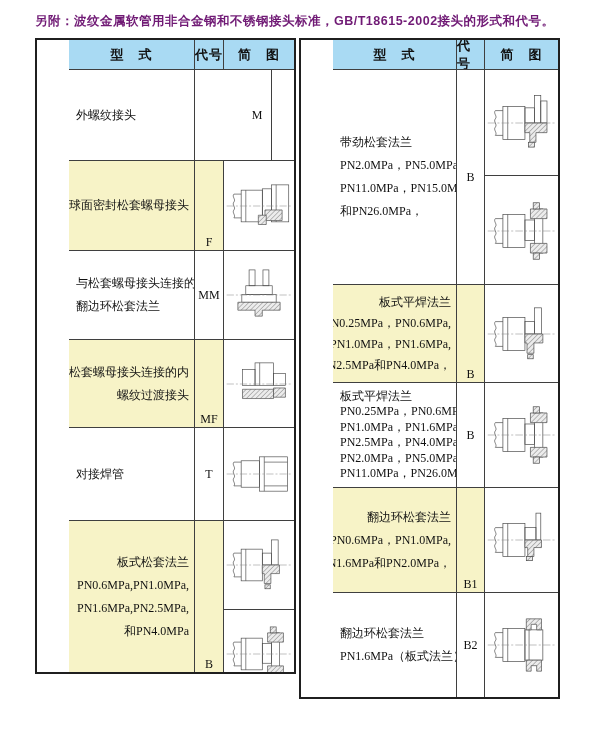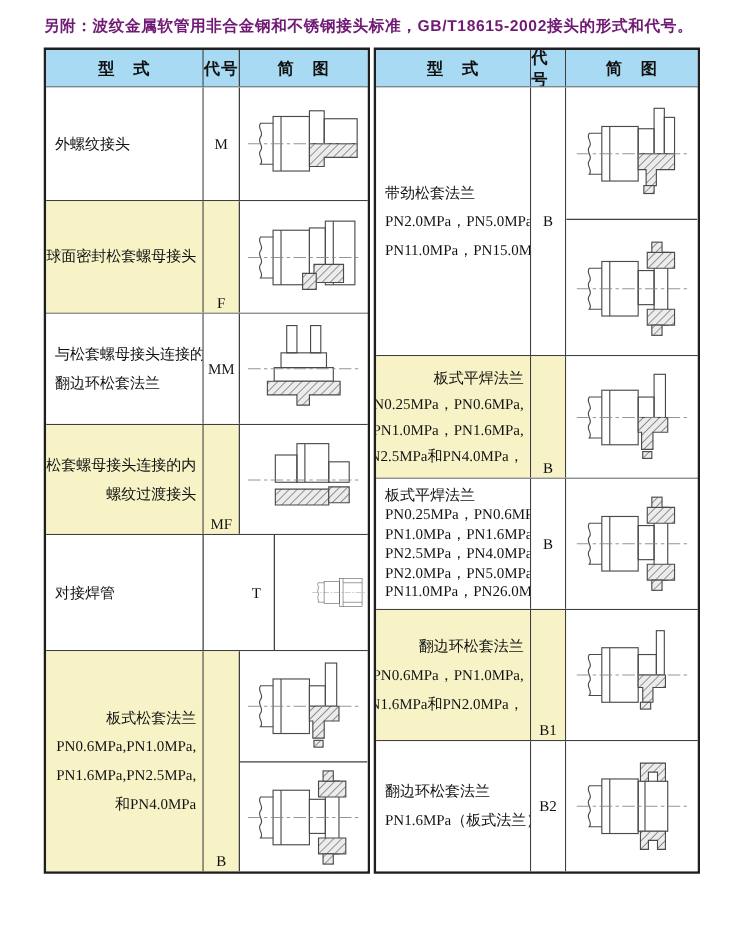--- a/index.html
+++ b/index.html
@@ -13,21 +13,21 @@
     font-family:"Liberation Sans","DejaVu Sans",sans-serif;
     font-weight:bold;font-size:12.5px;letter-spacing:0.5px;color:#701a75;
   }
   .jtable{
     position:absolute;top:38px;
     border:2px solid var(--table-border,#1f1f1f);
     background:#fff;box-sizing:border-box;
   }
   #left-table{left:35px;width:261px;}
   #right-table{left:299px;width:261px;}
-  .trow{display:flex;box-sizing:border-box;border-top:1px solid var(--grid-line,#3f3f3f);}
+  .trow{display:flex;box-sizing:border-box;border-top:1px solid var(--grid-line,#3f3f3f);margin-left:32px;}
   .trow:first-child{border-top:none;}
   .cell{box-sizing:border-box;overflow:hidden;}
   .c-type{
     border-right:1px solid var(--grid-line,#3f3f3f);
     padding:4px 5px 4px 7px;display:flex;flex-direction:column;justify-content:center;
     font-size:12px;background:#fff;
   }
   #left-table .c-type{flex:0 0 126px;}
   #right-table .c-type{flex:0 0 124px;}
   .c-code{
@@ -62,21 +62,21 @@
 </svg>
 
 <div class="page-title">另附：波纹金属软管用非合金钢和不锈钢接头标准，GB/T18615-2002接头的形式和代号。</div>
 
 <div id="left-table" class="jtable">
     <div class="trow header-row" style="height: 29px;">
       <div class="cell c-type">型　式</div>
       <div class="cell c-code">代号</div>
       <div class="cell c-diag">简　图</div>
     </div>
-    <div class="trow" style="height: 91px;">
+    <div class="trow" style="height: 91px; gap: 48px;">
       <div class="cell c-type" style="line-height: 23px;">
         <span class="type-line">外螺纹接头</span>
       </div>
       <div class="cell c-code">M</div>
       <div class="cell c-diag">
         <div class="sub">
           <svg viewBox="0 0 106 88" width="98" height="80">
             <path d="M26 26 H15 c-3.5 4 3.5 8 0 12 c-3.5 4 3.5 8 0 12 c-3.5 4 3.5 8 0 12 H26" stroke="#4a4a4a" stroke-width="1" fill="none"></path>
             <rect x="26" y="20" width="32" height="48" stroke="#4a4a4a" stroke-width="1" fill="none"></rect>
             <line x1="33" y1="20" x2="33" y2="68" stroke="#4a4a4a" stroke-width="1" fill="none"></line>
@@ -141,40 +141,40 @@
             <rect x="47" y="12" width="28" height="34" stroke="#4a4a4a" stroke-width="1" fill="none"></rect>
             <line x1="54" y1="12" x2="54" y2="46" stroke="#4a4a4a" stroke-width="1" fill="none"></line>
             <rect x="75" y="28" width="18" height="18" stroke="#4a4a4a" stroke-width="1" fill="none"></rect>
             <path d="M28 52 h47 v14 h-47 z" fill="url(#hp)" stroke="#4a4a4a" stroke-width="1"></path>
             <path d="M75 50 h18 v14 h-18 z" fill="url(#hp)" stroke="#4a4a4a" stroke-width="1"></path>
             <line x1="4" y1="44" x2="102" y2="44" stroke="#8a8a8a" stroke-width="0.8" stroke-dasharray="11 3 3 3"></line>
           </svg>
         </div>
       </div>
     </div>
-    <div class="trow" style="height: 93px; gap: 28px;">
+    <div class="trow" style="height: 93px;">
       <div class="cell c-type" style="line-height: 23px;">
         <span class="type-line">对接焊管</span>
       </div>
       <div class="cell c-code">T</div>
       <div class="cell c-diag">
         <div class="sub">
           <svg viewBox="0 0 106 88" width="98" height="80">
             <path d="M26 26 H15 c-3.5 4 3.5 8 0 12 c-3.5 4 3.5 8 0 12 c-3.5 4 3.5 8 0 12 H26" stroke="#4a4a4a" stroke-width="1" fill="none"></path>
             <rect x="26" y="24" width="28" height="40" stroke="#4a4a4a" stroke-width="1" fill="none"></rect>
             <rect x="54" y="18" width="42" height="52" stroke="#4a4a4a" stroke-width="1" fill="none"></rect>
             <line x1="61" y1="18" x2="61" y2="70" stroke="#4a4a4a" stroke-width="1" fill="none"></line>
             <line x1="61" y1="26" x2="96" y2="26" stroke="#4a4a4a" stroke-width="1" fill="none"></line>
             <line x1="61" y1="62" x2="96" y2="62" stroke="#4a4a4a" stroke-width="1" fill="none"></line>
             <line x1="4" y1="44" x2="102" y2="44" stroke="#8a8a8a" stroke-width="0.8" stroke-dasharray="11 3 3 3"></line>
           </svg>
         </div>
       </div>
     </div>
-    <div class="trow hl" style="height: 177px;">
+    <div class="trow hl" style="height: 152px;">
       <div class="cell c-type" style="line-height: 23px;">
         <span class="type-line">板式松套法兰</span>
         <span class="type-line">PN0.6MPa,PN1.0MPa,</span>
         <span class="type-line">PN1.6MPa,PN2.5MPa,</span>
         <span class="type-line">和PN4.0MPa</span>
       </div>
       <div class="cell c-code">B</div>
       <div class="cell c-diag">
         <div class="sub" style="flex: 0 0 88px;">
           <svg viewBox="0 0 106 88" width="98" height="80">
@@ -209,20 +209,21 @@
     <div class="trow header-row" style="height: 29px;">
       <div class="cell c-type">型　式</div>
       <div class="cell c-code">代号</div>
       <div class="cell c-diag">简　图</div>
     </div>
     <div class="trow" style="height: 215px;">
       <div class="cell c-type" style="line-height: 23px;">
         <span class="type-line">带劲松套法兰</span>
         <span class="type-line">PN2.0MPa，PN5.0MPa,</span>
         <span class="type-line">PN11.0MPa，PN15.0MPa，</span>
+        <span class="type-line">和PN26.0MPa，</span>
       </div>
       <div class="cell c-code">B</div>
       <div class="cell c-diag">
         <div class="sub" style="flex: 0 0 105px;">
           <svg viewBox="0 0 106 88" width="98" height="80">
             <path d="M26 26 H15 c-3.5 4 3.5 8 0 12 c-3.5 4 3.5 8 0 12 c-3.5 4 3.5 8 0 12 H26" stroke="#4a4a4a" stroke-width="1" fill="none"></path>
             <rect x="26" y="20" width="32" height="48" stroke="#4a4a4a" stroke-width="1" fill="none"></rect>
             <line x1="33" y1="20" x2="33" y2="68" stroke="#4a4a4a" stroke-width="1" fill="none"></line>
             <rect x="58" y="22" width="14" height="22" stroke="#4a4a4a" stroke-width="1" fill="none"></rect>
             <rect x="72" y="4" width="9" height="40" stroke="#4a4a4a" stroke-width="1" fill="none"></rect>

